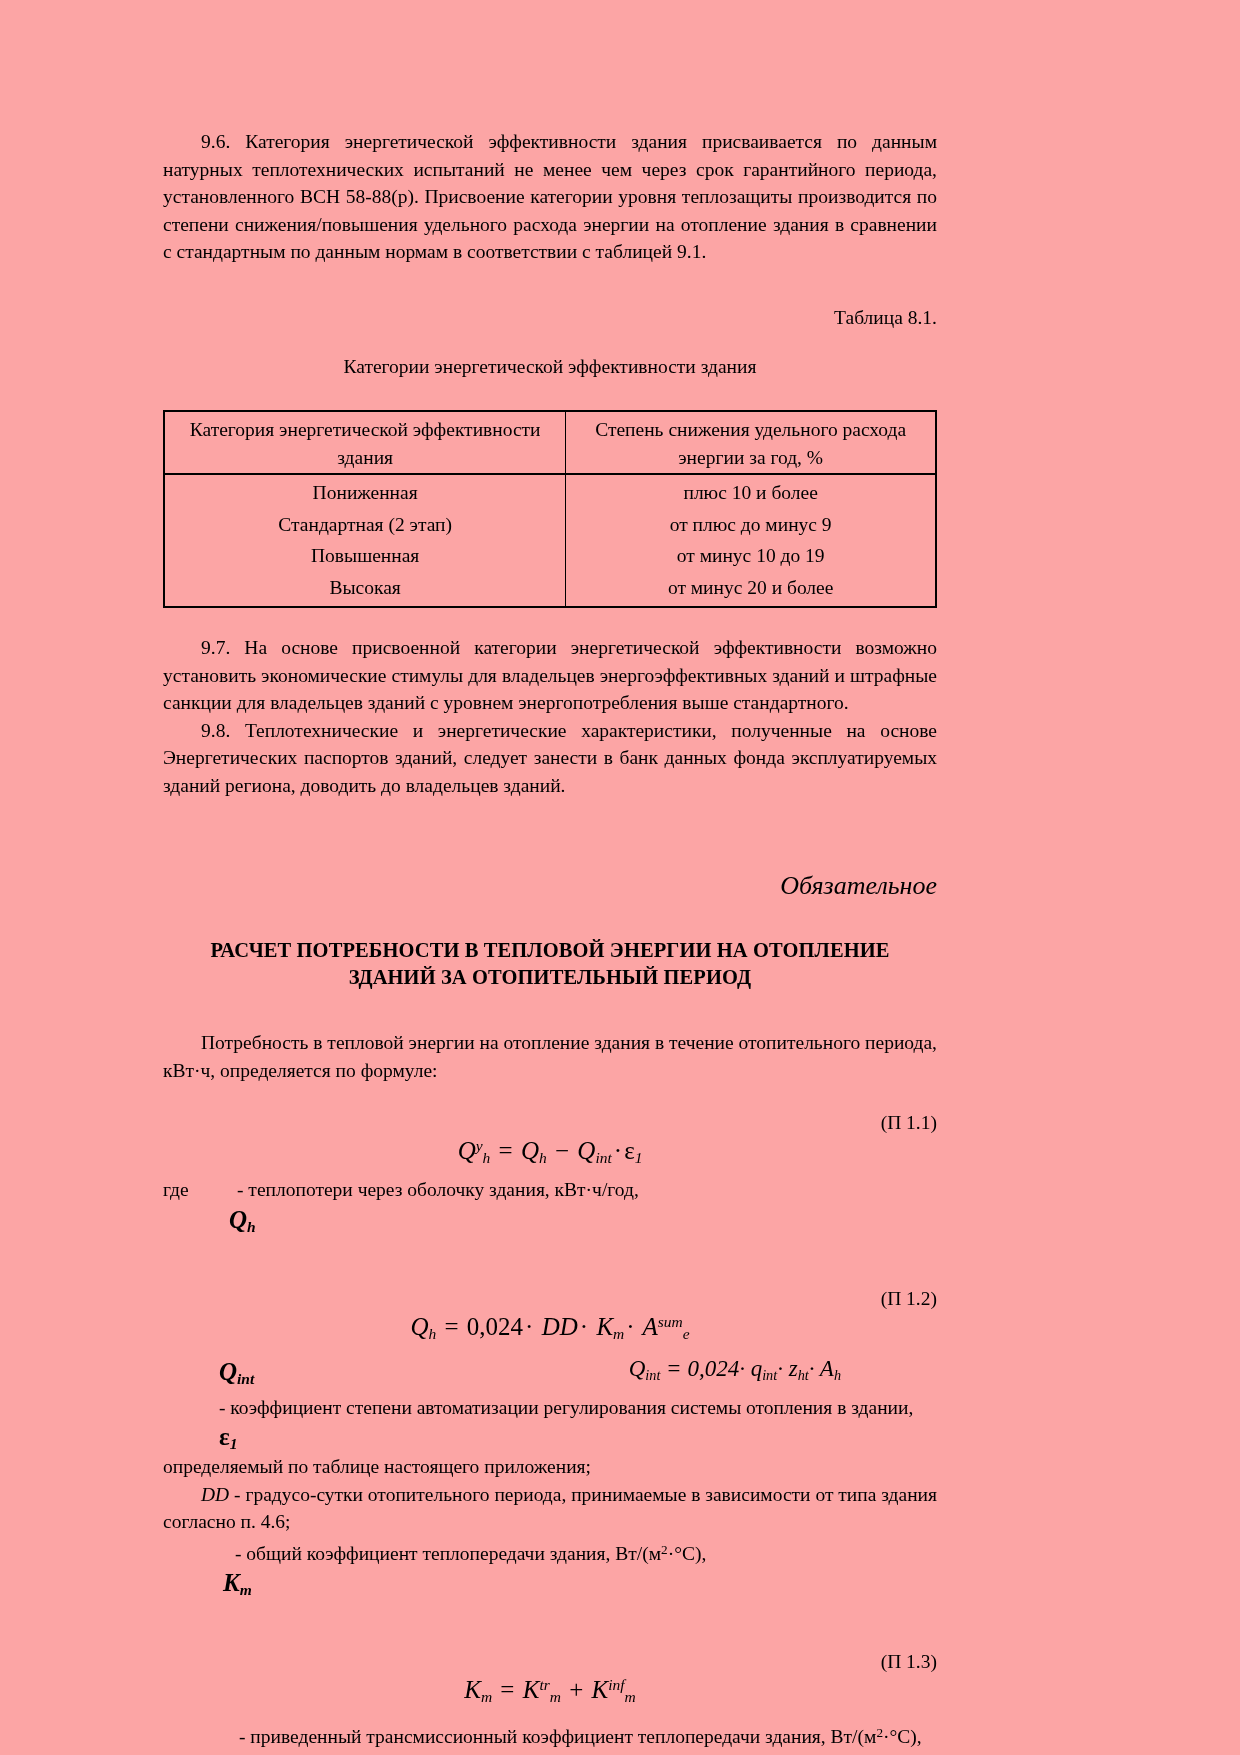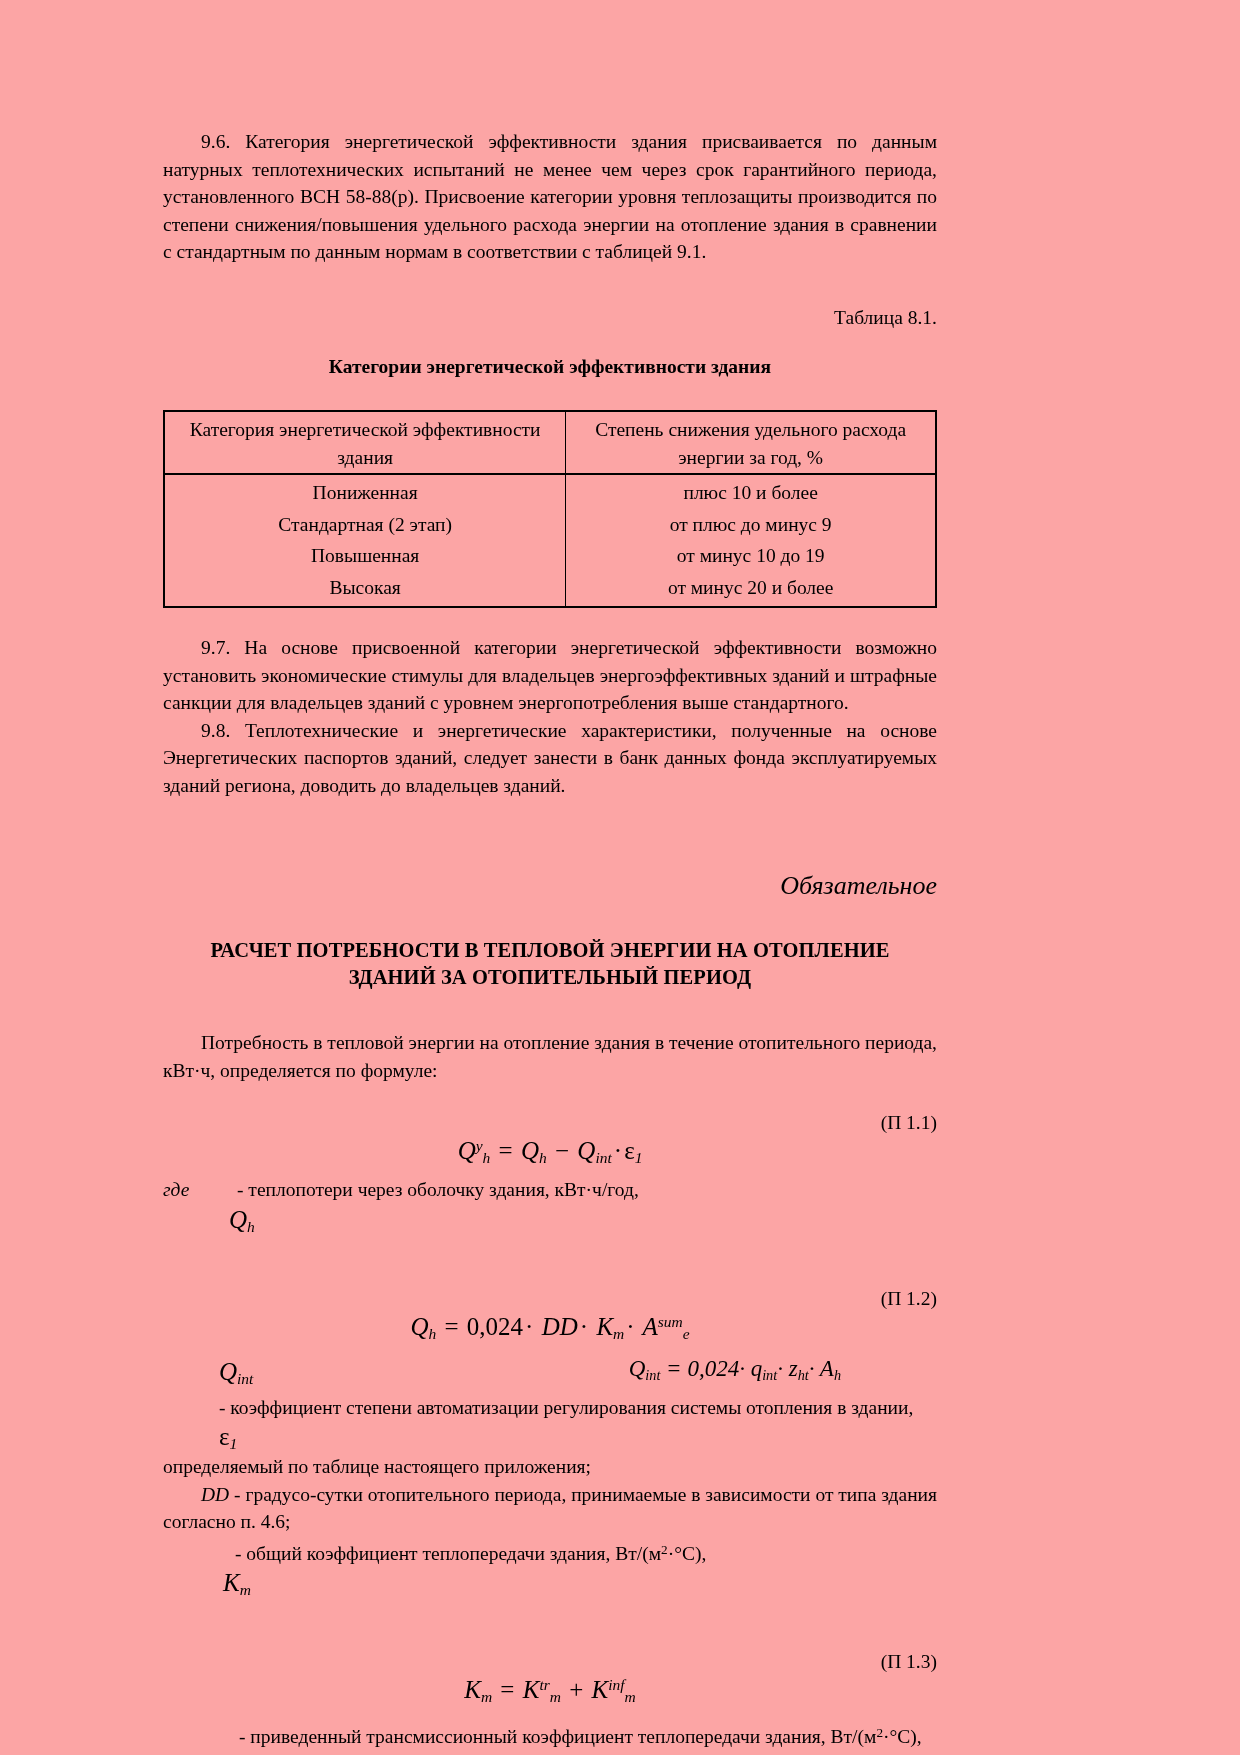--- a/index.html
+++ b/index.html
@@ -47,21 +47,21 @@
   .spacer-30 { height: 30px; }
   .spacer-38 { height: 38px; }
   .spacer-56 { height: 56px; }
 
   .right-line {
     font-size: 19.5px;
     line-height: 27.5px;
     text-align: right;
   }
   .tbl-caption {
-    font-weight: bold;
+    font-weight: normal;
     font-size: 19.5px;
     text-align: center;
     line-height: 27px;
   }
 
   
   table.cat-table {
     width: 100%;
     border-collapse: collapse;
     table-layout: fixed;
@@ -146,29 +146,30 @@
     line-height: 30px;
   }
   .sym-eps {
     font-style: normal;
     font-size: 25px;
     line-height: 30px;
   }
   .sym-line {
     font-size: 25px;
     line-height: 32px;
+    font-weight: bold;
   }
   .pad-l-66 { padding-left: 66px; }
   .row-flex {
     display: flex;
     align-items: baseline;
     font-size: 19.5px;
     line-height: 27.5px;
   }
-  .where-label { width: 74px; flex: 0 0 74px; font-style: italic; }
+  .where-label { width: 74px; flex: 0 0 74px; }
   .inline-formula {
     font-style: italic;
     font-size: 23px;
     white-space: nowrap;
   }
   .unit-sup { font-size: 0.68em; vertical-align: 0.42em; font-style: normal; }
   .two-col {
     display: flex;
     justify-content: space-between;
     align-items: flex-start;

